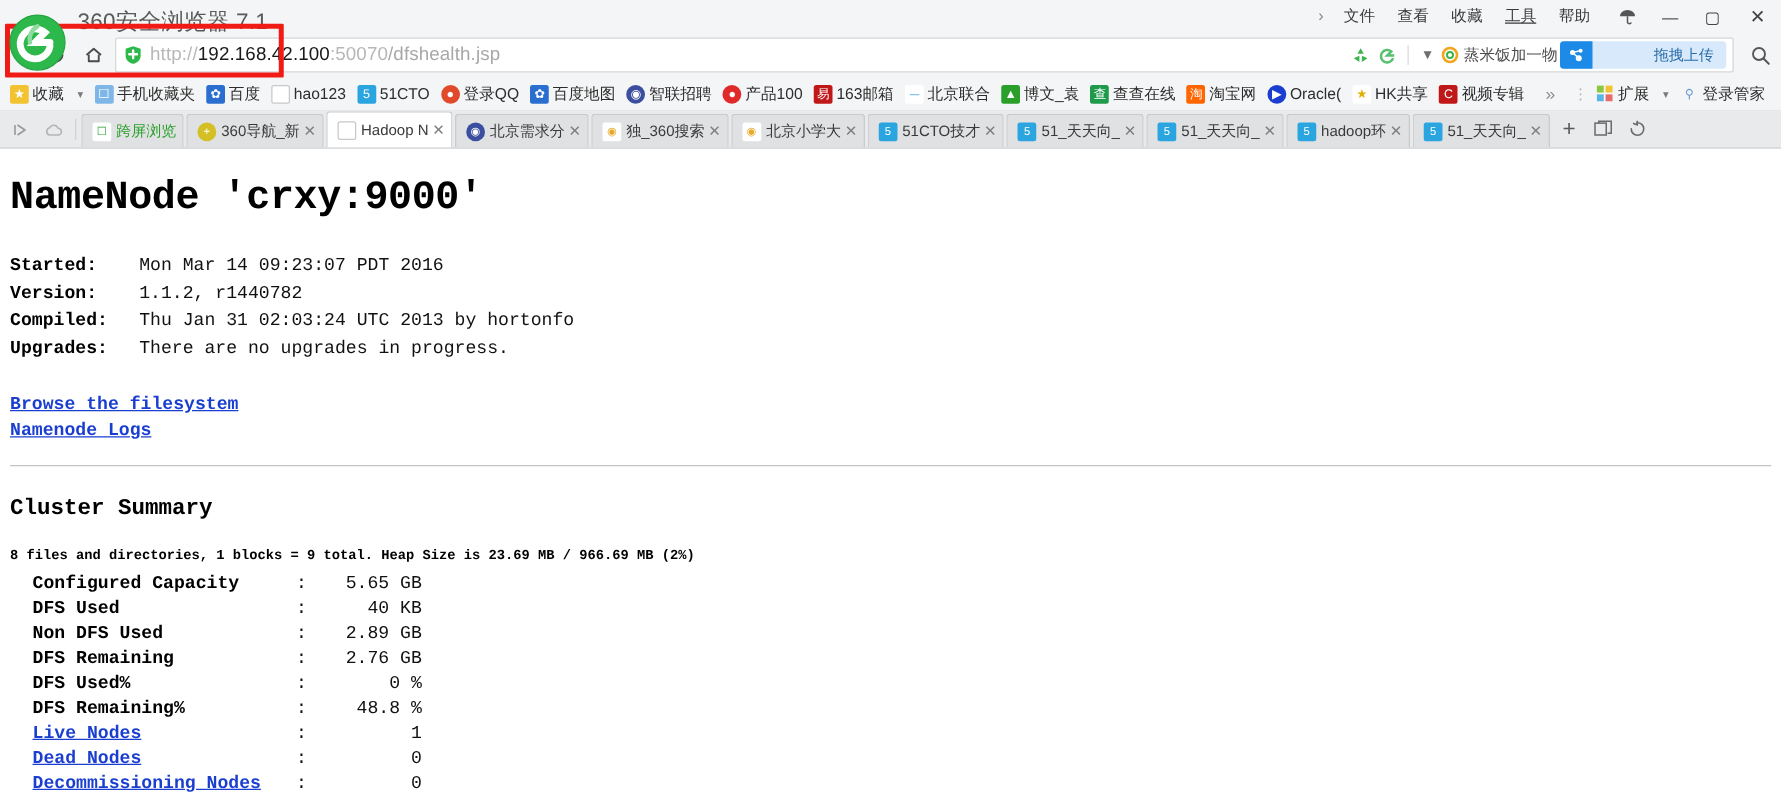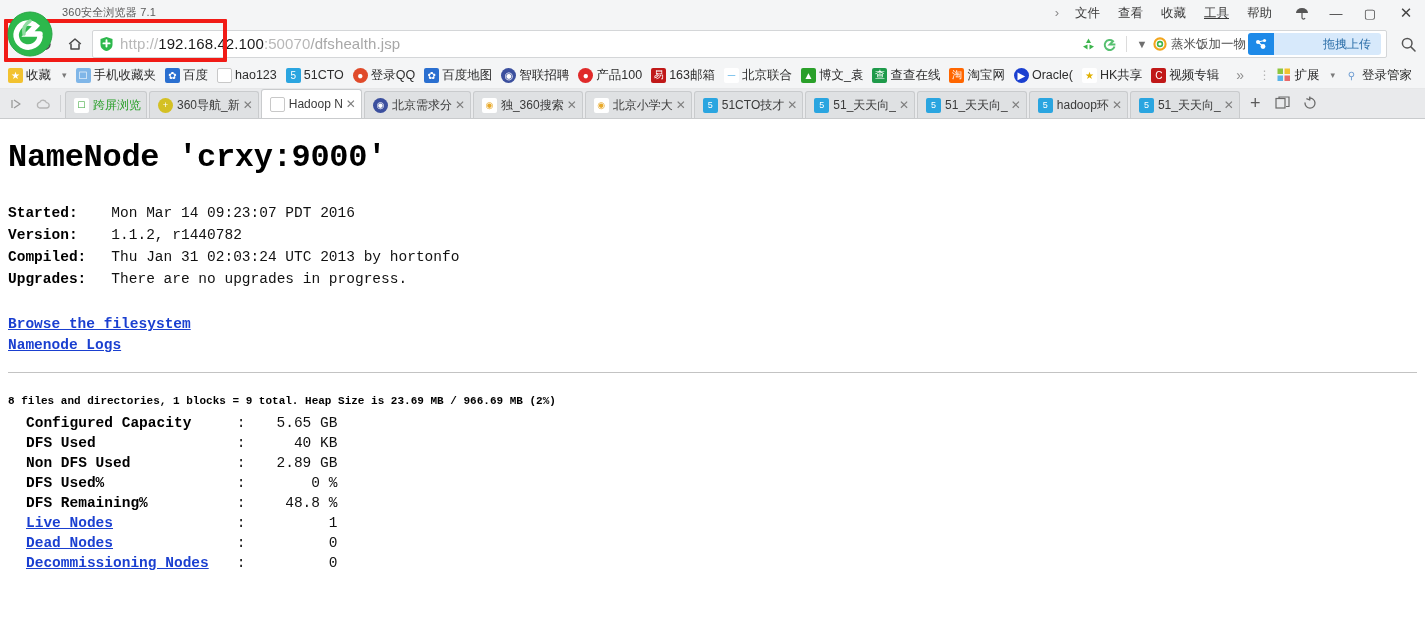--- a/index.html
+++ b/index.html
@@ -26,21 +26,21 @@
     position: relative;
     background: #f4f5f6;
     flex: 0 0 auto;
   }
   .logo-wrap {
     position: absolute; left: 6px; top: 10px;
     width: 48px; height: 48px; z-index: 30;
   }
   .app-title {
     position: absolute; left: 62px; top: 5px;
-    font-size: 11px; color: #5a5a5a; letter-spacing: .2px;
+    font-size: 18px; color: #5a5a5a; letter-spacing: .2px;
     white-space: nowrap;
   }
   .menu-area {
     position: absolute; right: 0; top: 0;
     height: 26px; display: flex; align-items: center;
   }
   .menu-chevron {
     color: #8a8a8a; font-size: 13px; padding: 0 7px; line-height: 26px;
   }
   .menu-item {
@@ -525,20 +525,21 @@
     </tbody>
       </table>
 
     <div class="links">
       <a href="#">Browse the filesystem</a>
       <a href="#">Namenode Logs</a>
     </div>
 
     <hr class="sep">
 
+    <h2 class="cs">Cluster Summary</h2>
 
     <div class="summary-line">8 files and directories, 1 blocks = 9 total. Heap Size is 23.69 MB / 966.69 MB (2%)</div>
 
     <table class="stats">
       <tbody>
           <tr>
         <td class="sk">Configured Capacity</td>
         <td class="colon">:</td>
         <td class="sv">5.65 GB</td>
       </tr>
@@ -546,20 +547,25 @@
         <td class="sk">DFS Used</td>
         <td class="colon">:</td>
         <td class="sv">40 KB</td>
       </tr>
       <tr>
         <td class="sk">Non DFS Used</td>
         <td class="colon">:</td>
         <td class="sv">2.89 GB</td>
       </tr>
       <tr>
+        <td class="sk">DFS Remaining</td>
+        <td class="colon">:</td>
+        <td class="sv">2.76 GB</td>
+      </tr>
+      <tr>
         <td class="sk">DFS Used%</td>
         <td class="colon">:</td>
         <td class="sv">0 %</td>
       </tr>
       <tr>
         <td class="sk">DFS Remaining%</td>
         <td class="colon">:</td>
         <td class="sv">48.8 %</td>
       </tr>
       <tr>

